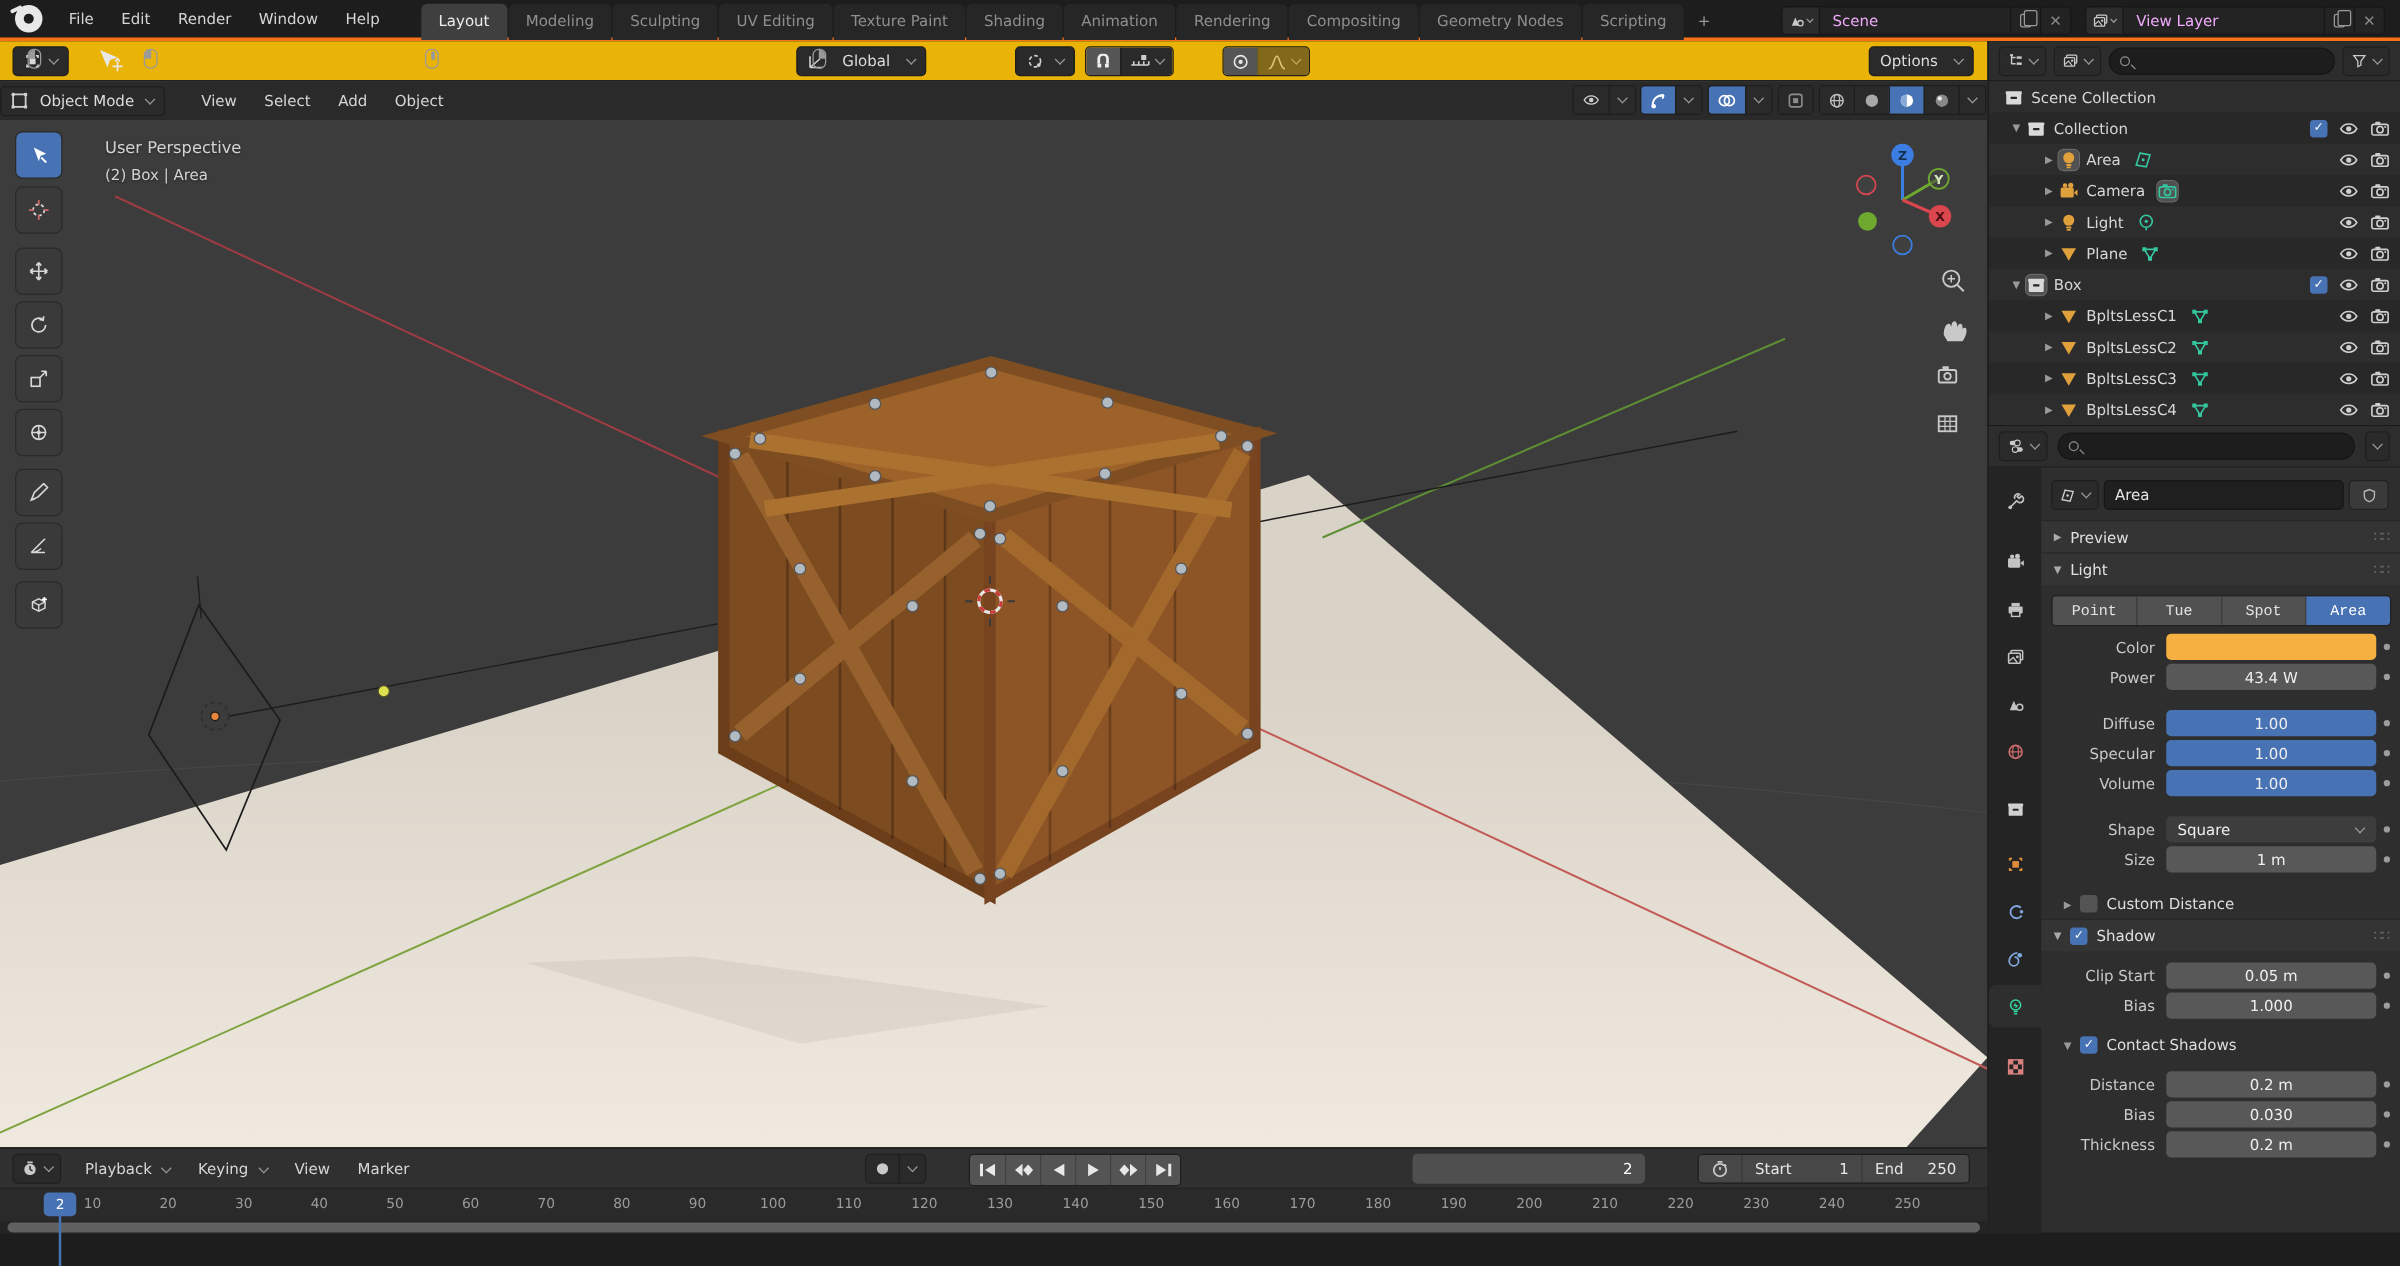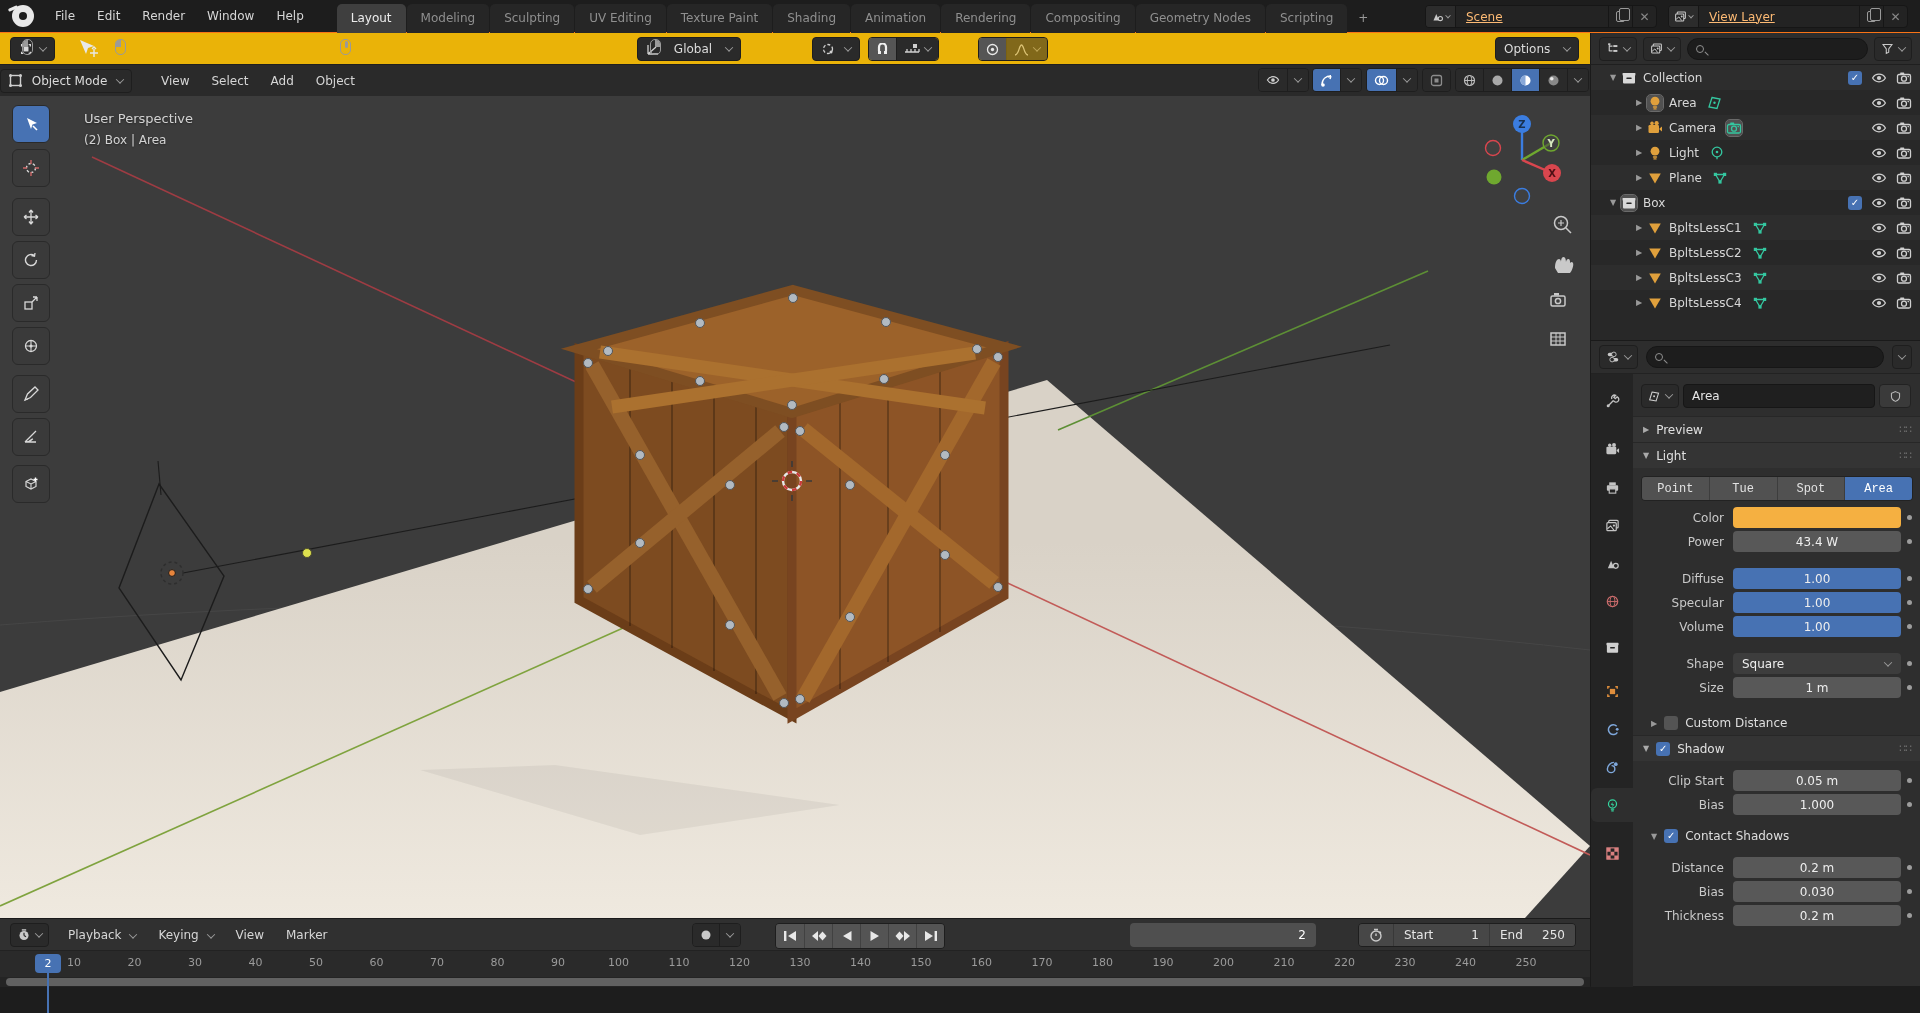--- a/index.html
+++ b/index.html
@@ -7,32 +7,32 @@
   #root {
     position:relative; width:1920px; height:1013px; overflow:hidden;
     background:#1d1d1d; font-family:"DejaVu Sans", sans-serif;
     font-size:12px; color:#d2d2d2; -webkit-font-smoothing:antialiased;
   }
   .abs { position:absolute; }
   .flex { display:flex; align-items:center; }
   .chv { width:6px; height:6px; border-right:1.4px solid #9a9a9a; border-bottom:1.4px solid #9a9a9a; transform:rotate(45deg) translate(-1px,-1px); display:inline-block; }
 
   
-  #topbar { left:0; top:0; width:1920px; height:33px; background:#1d1d1d; display:flex; align-items:center; border-bottom:1px solid #f97316; }
+  #topbar { left:0; top:0; width:1920px; height:33px; background:#1d1d1d; display:flex; align-items:center; border-bottom:3px solid #f97316; }
   .logo { width:22px; height:22px; margin:0 10px 0 12px; border-radius:50%; background:#e8e8e8; position:relative; }
   .logo::before { content:""; position:absolute; left:7px; top:7px; width:8px; height:8px; border-radius:50%; background:#1d1d1d; }
   .logo::after { content:""; position:absolute; left:-4px; top:2px; width:10px; height:3px; background:#e8e8e8; transform:rotate(-25deg); border-radius:2px; }
   .menu-item { padding:6px 11px; color:#d6d6d6; cursor:default; border-radius:4px; }
   #ws-tabs { display:flex; align-items:flex-end; height:33px; margin-left:22px; }
   .ws-tab { padding:7px 14px 8px; background:#262626; color:#8f8f8f; margin-right:1px; border-radius:5px 5px 0 0; white-space:nowrap; }
   .ws-tab.active { background:#3f3f3f; color:#ececec; }
   .ws-add { padding:7px 10px 8px; color:#9a9a9a; }
   .id-block { position:absolute; top:5px; height:23px; display:flex; align-items:center; background:#232323; border:1px solid #161616; border-radius:4px; overflow:hidden; }
   .id-icon { width:30px; height:100%; display:flex; align-items:center; justify-content:center; background:#2c2c2c; border-right:1px solid #161616; gap:2px; }
-  .id-name { padding:0 10px; color:#fdba74; flex:1; white-space:nowrap;text-decoration:underline; }
+  .id-name { padding:0 10px; color:#f0abfc; flex:1; white-space:nowrap; }
   .id-btn { width:24px; height:100%; display:flex; align-items:center; justify-content:center; color:#9a9a9a; border-left:1px solid #161616; }
   .copy-ic { width:9px; height:11px; border:1.2px solid #9a9a9a; border-radius:2px; position:relative; }
   .copy-ic::before { content:""; position:absolute; left:2px; top:-4px; width:9px; height:11px; border:1.2px solid #9a9a9a; border-radius:2px; background:#232323; }
   .x-ic { font-size:12px; color:#8a8a8a; }
 
   
   #toolsettings { left:0; top:33px; width:1590px; height:32px; background:#eab308; border-bottom:1px solid #1f1f1f; }
   .chip { position:absolute; top:4px; height:24px; background:#2a2a2a; border:1px solid #1e1e1e; border-radius:4px; display:flex; align-items:center; padding:0 8px; gap:7px; color:#dcdcdc; }
   .seg-group { position:absolute; top:4px; height:24px; display:flex; border-radius:4px; overflow:hidden; border:1px solid #1e1e1e; }
   .seg { height:100%; display:flex; align-items:center; justify-content:center; background:#2a2a2a; padding:0 7px; gap:5px; }
@@ -638,20 +638,26 @@
       </span>
     <span class="hdr-btn">
         <svg class="ic16" style="width:13px;height:13px;color:#c9c9c9">
           <use href="#i-funnel"></use>
         </svg>
         <span class="chv"></span>
       </span>
   </div>
 
   <div id="outliner" class="abs">
+    <div class="ol-row" style="padding-left:12px">
+      <svg class="ic16" style="color:#d9d9d9">
+          <use href="#i-box"></use>
+        </svg>
+      <span class="ol-label">Scene Collection</span>
+    </div>
     <div class="ol-row" style="padding-left:14px">
       <span class="ol-disc">▼</span>
       <svg class="ic16" style="color:#d9d9d9">
           <use href="#i-box"></use>
         </svg>
       <span class="ol-label">Collection</span>
       <span class="ol-right">
           <span class="cb">✓</span>
           <svg class="ic16" style="color:#cfcfcf">
             <use href="#i-eye"></use>

